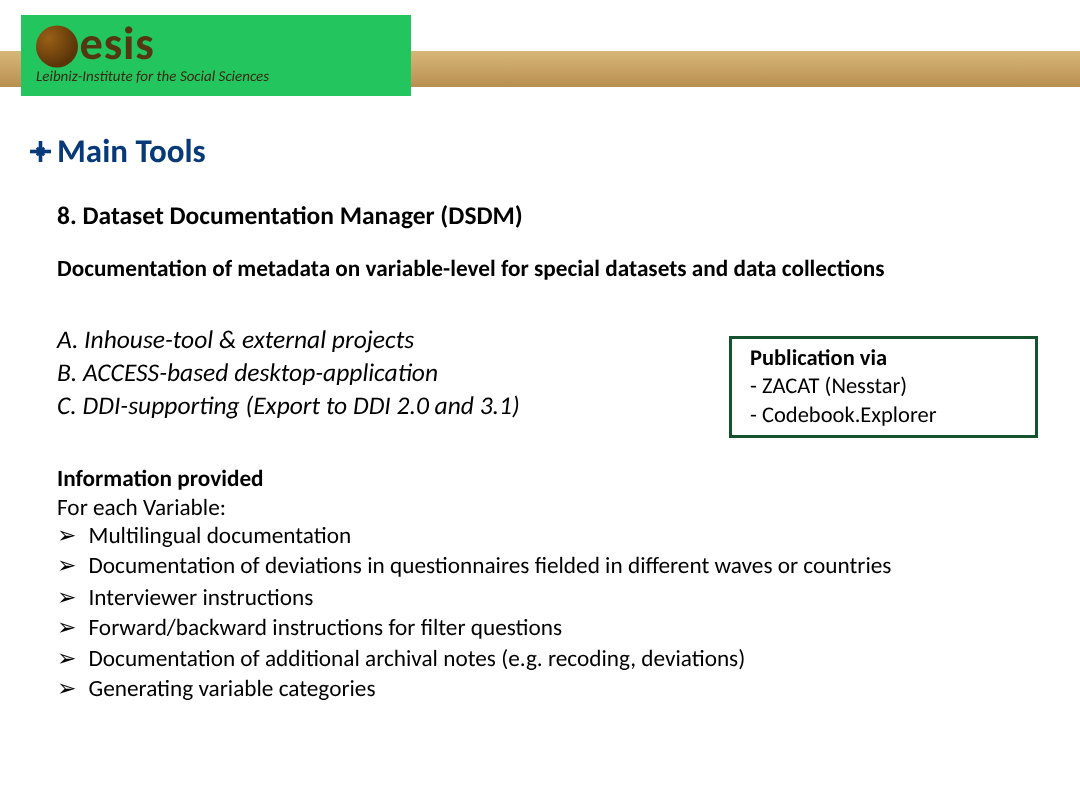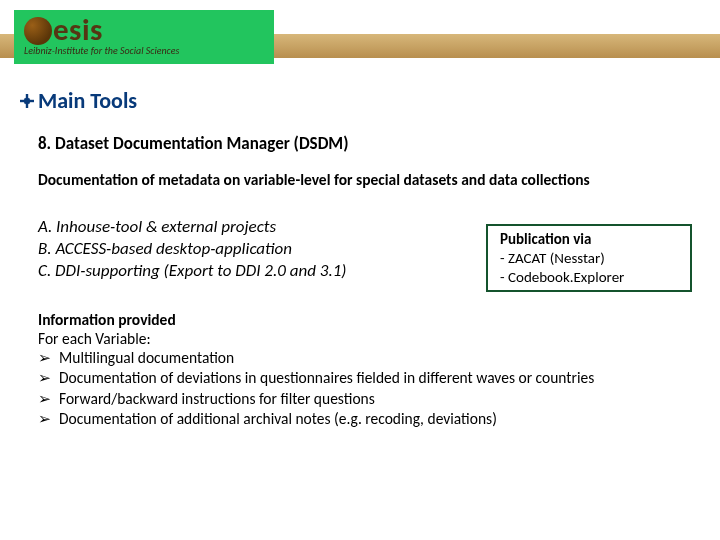--- a/index.html
+++ b/index.html
@@ -58,15 +58,17 @@
   <div class="hdr">Publication via</div>
   <div>- ZACAT (Nesstar)</div>
   <div>- Codebook.Explorer</div>
 </div>
 
 <div class="infohdr">Information provided</div>
 <div class="infoeach">For each Variable:</div>
 <div class="bullets">
   <div>Multilingual documentation</div>
   <div>Documentation of deviations in questionnaires fielded in different waves or countries</div>
+  <div>Interviewer instructions</div>
   <div>Forward/backward instructions for filter questions</div>
   <div>Documentation of additional archival notes (e.g. recoding, deviations)</div>
+  <div>Generating variable categories</div>
 </div>
 
 </body></html>

